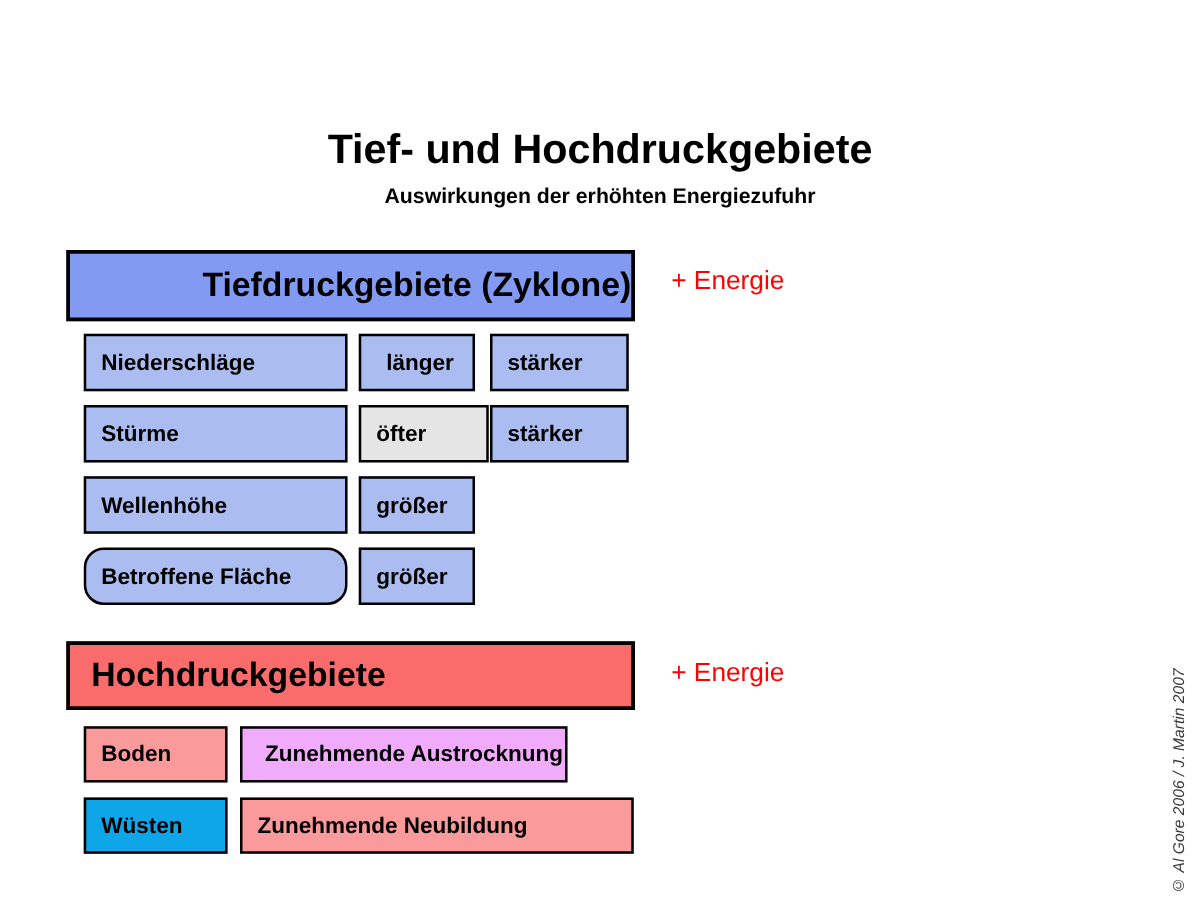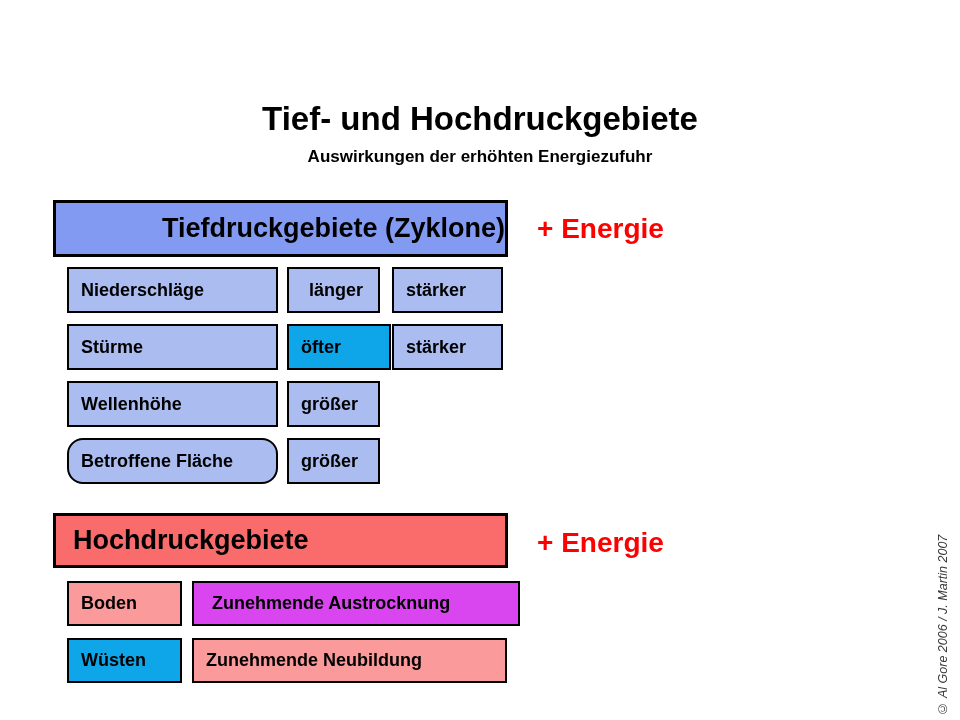--- a/index.html
+++ b/index.html
@@ -41,21 +41,21 @@
     box-sizing: border-box;
     display: flex; align-items: center;
     padding-left: 17px;
   }
   .group-header span { font-size: 27px; font-weight: bold; color: #000000; }
   .group-header.low  { top: 200px; height: 57px; }
   .group-header.high { top: 513px; height: 55px; }
   .energy-label {
     position: absolute;
     left: 537px;
-    font-size: 28px; font-weight: bold;
+    font-size: 21px; font-weight: normal;
   }
   .energy-label.low  { top: 213px; }
   .energy-label.high { top: 527px; }
   .cell {
     position: absolute;
     border: 2px solid #000000;
     box-sizing: border-box;
     display: flex; align-items: center;
     padding-left: 12px;
   }
@@ -92,21 +92,21 @@
       </div>
       <div class="cell" style="left: 287px; top: 267px; width: 93px; height: 46px; background: rgb(170, 188, 240); border-color: rgb(0, 0, 0); padding-left: 20px;">
         <span>länger</span>
       </div>
       <div class="cell" style="left: 392px; top: 267px; width: 111px; height: 46px; background: rgb(170, 188, 240); border-color: rgb(0, 0, 0);">
         <span>stärker</span>
       </div>
       <div class="cell" style="left: 67px; top: 324px; width: 211px; height: 46px; background: rgb(170, 188, 240); border-color: rgb(0, 0, 0);">
         <span>Stürme</span>
       </div>
-      <div class="cell" style="left: 287px; top: 324px; width: 104px; height: 46px; background: #0ea5e9; border-color: rgb(0, 0, 0);">
+      <div class="cell" style="left: 287px; top: 324px; width: 104px; height: 46px; background: #e5e5e5; border-color: rgb(0, 0, 0);">
         <span>öfter</span>
       </div>
       <div class="cell" style="left: 392px; top: 324px; width: 111px; height: 46px; background: rgb(170, 188, 240); border-color: rgb(0, 0, 0);">
         <span>stärker</span>
       </div>
       <div class="cell" style="left: 67px; top: 381px; width: 211px; height: 46px; background: rgb(170, 188, 240); border-color: rgb(0, 0, 0);">
         <span>Wellenhöhe</span>
       </div>
       <div class="cell" style="left: 287px; top: 381px; width: 93px; height: 46px; background: rgb(170, 188, 240); border-color: rgb(0, 0, 0);">
         <span>größer</span>
@@ -120,21 +120,21 @@
     </div>
 
   <div class="group-header high" style="background: rgb(250, 107, 107);">
     <span>Hochdruckgebiete</span>
   </div>
   <div class="energy-label high" style="color: rgb(255, 0, 0);">+ Energie</div>
   <div>
       <div class="cell" style="left: 67px; top: 581px; width: 115px; height: 45px; background: rgb(251, 154, 154); border-color: rgb(0, 0, 0);">
         <span>Boden</span>
       </div>
-      <div class="cell" style="left: 192px; top: 581px; width: 328px; height: 45px; background: #d946ef; border-color: rgb(0, 0, 0); padding-left: 18px;">
+      <div class="cell" style="left: 192px; top: 581px; width: 262px; height: 45px; background: #f0abfc; border-color: rgb(0, 0, 0); padding-left: 18px;">
         <span>Zunehmende Austrocknung</span>
       </div>
       <div class="cell" style="left: 67px; top: 638px; width: 115px; height: 45px; background: #0ea5e9; border-color: rgb(0, 0, 0);">
         <span>Wüsten</span>
       </div>
       <div class="cell" style="left: 192px; top: 638px; width: 315px; height: 45px; background: rgb(251, 154, 154); border-color: rgb(0, 0, 0);">
         <span>Zunehmende Neubildung</span>
       </div>
     </div>
 

